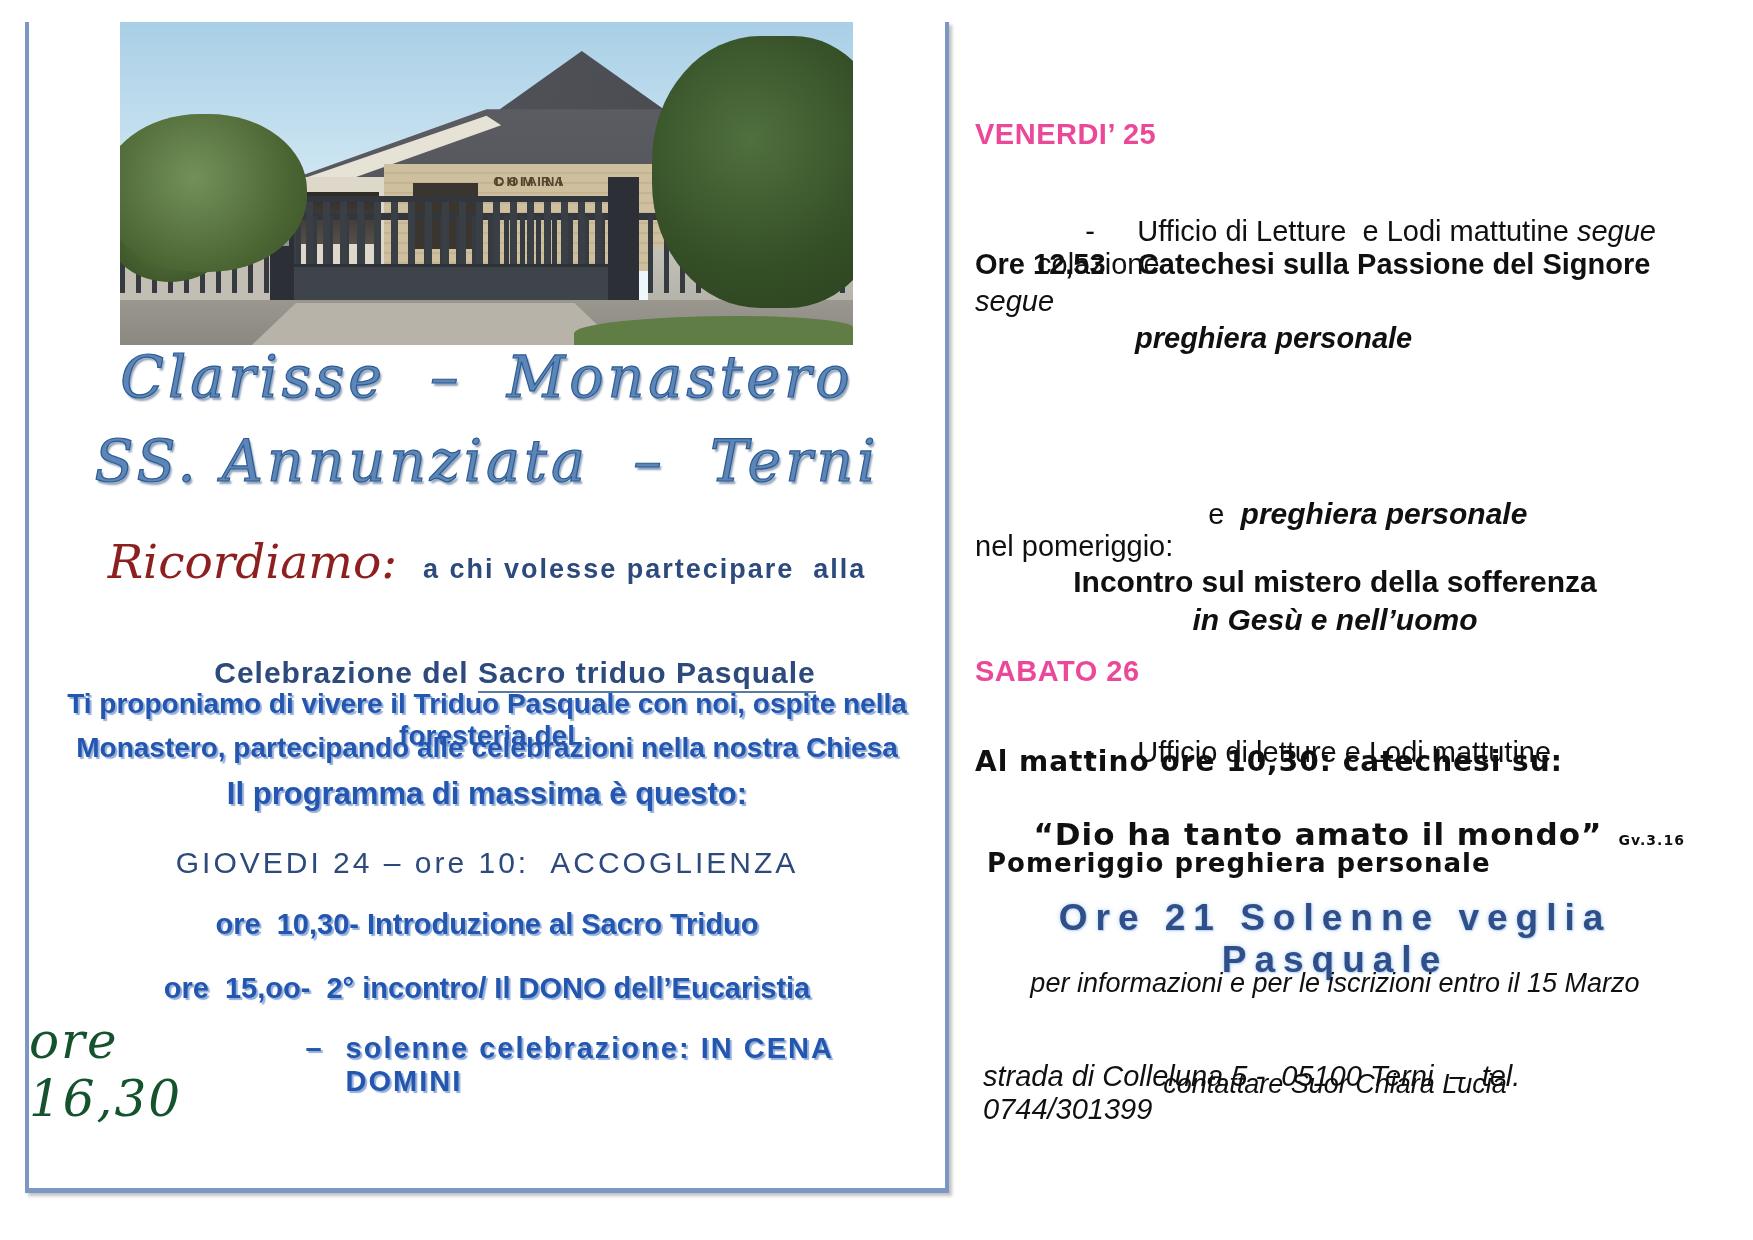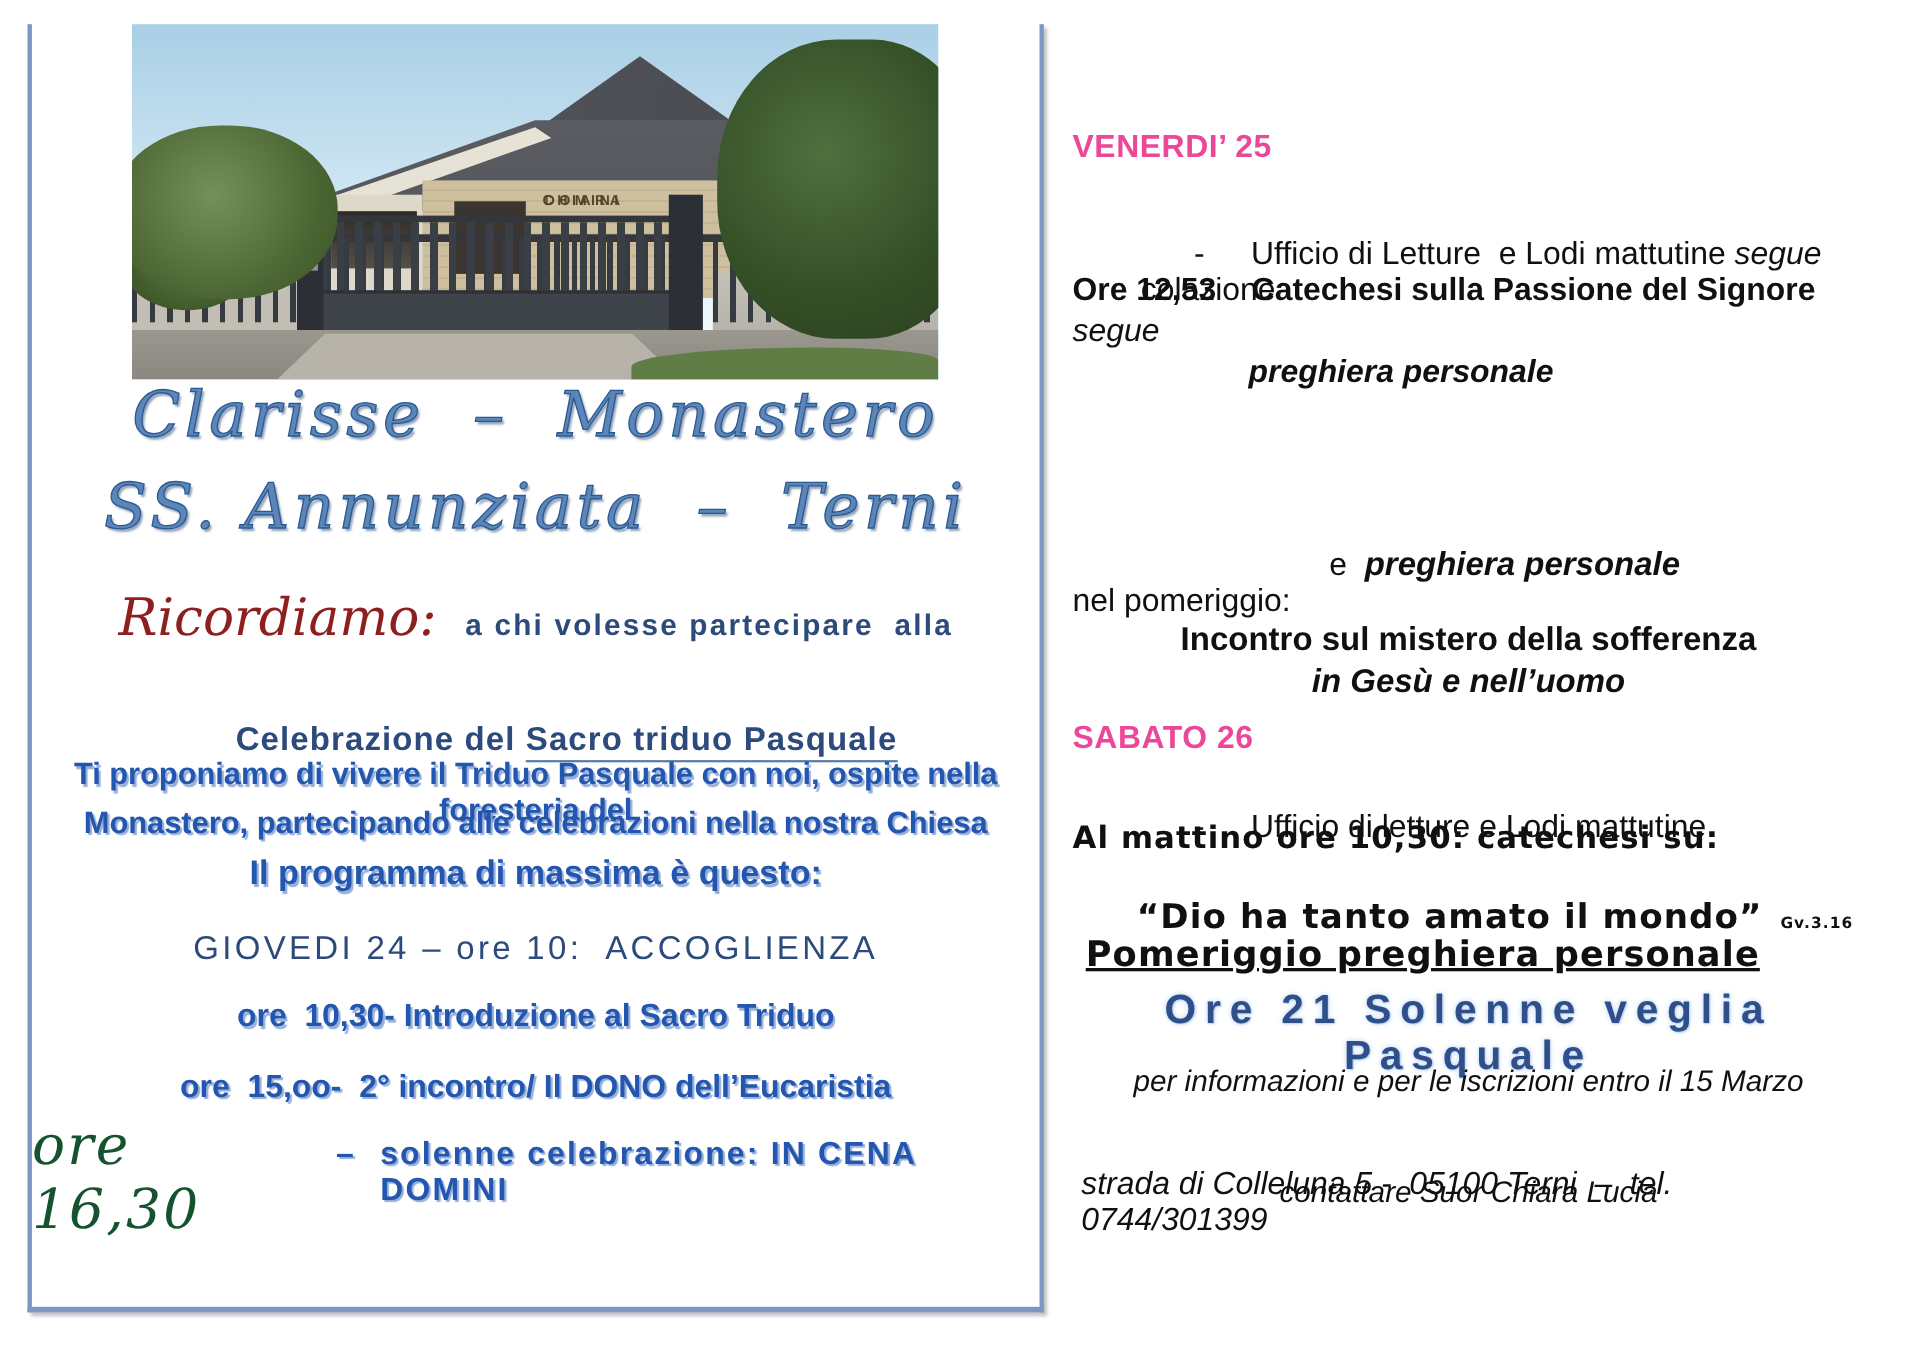--- a/index.html
+++ b/index.html
@@ -177,21 +177,21 @@
     <div class="rline bullet-row" style="top:703px;">
       <span class="bullet">-</span><span>Ufficio di letture e Lodi mattutine</span>
     </div>
 
     <div class="rline rounded-font" style="top:745px;font-size:28px;">Al mattino ore 10,30: catechesi su:</div>
 
     <div class="rline rcenter" style="top:783px;">
       <span class="rounded-font quote">“Dio ha tanto amato il mondo”</span>  <span class="rounded-font quote-ref">Gv.3.16</span>
     </div>
 
-    <div class="rline rounded-font" style="top:848px;left:12px;font-size:32px;text-decoration:underline;">Pomeriggio preghiera personale</div>
+    <div class="rline rounded-font" style="top:848px;left:12px;font-size:26px;">Pomeriggio preghiera personale</div>
 
     <div class="rline rcenter ore21" style="top:897px;">Ore 21 Solenne veglia Pasquale</div>
 
     <div class="rline rcenter info" style="top:968px;">per informazioni e per le iscrizioni entro il 15 Marzo</div>
     <div class="rline rcenter info" style="top:1036px;margin-top:33px;">contattare Suor Chiara Lucia</div>
 
     <div class="rline address" style="top:1060px;left:8px;">strada di Colleluna,5 -  05100 Terni  –  tel. 0744/301399</div>
   </div>
 
 </div>

